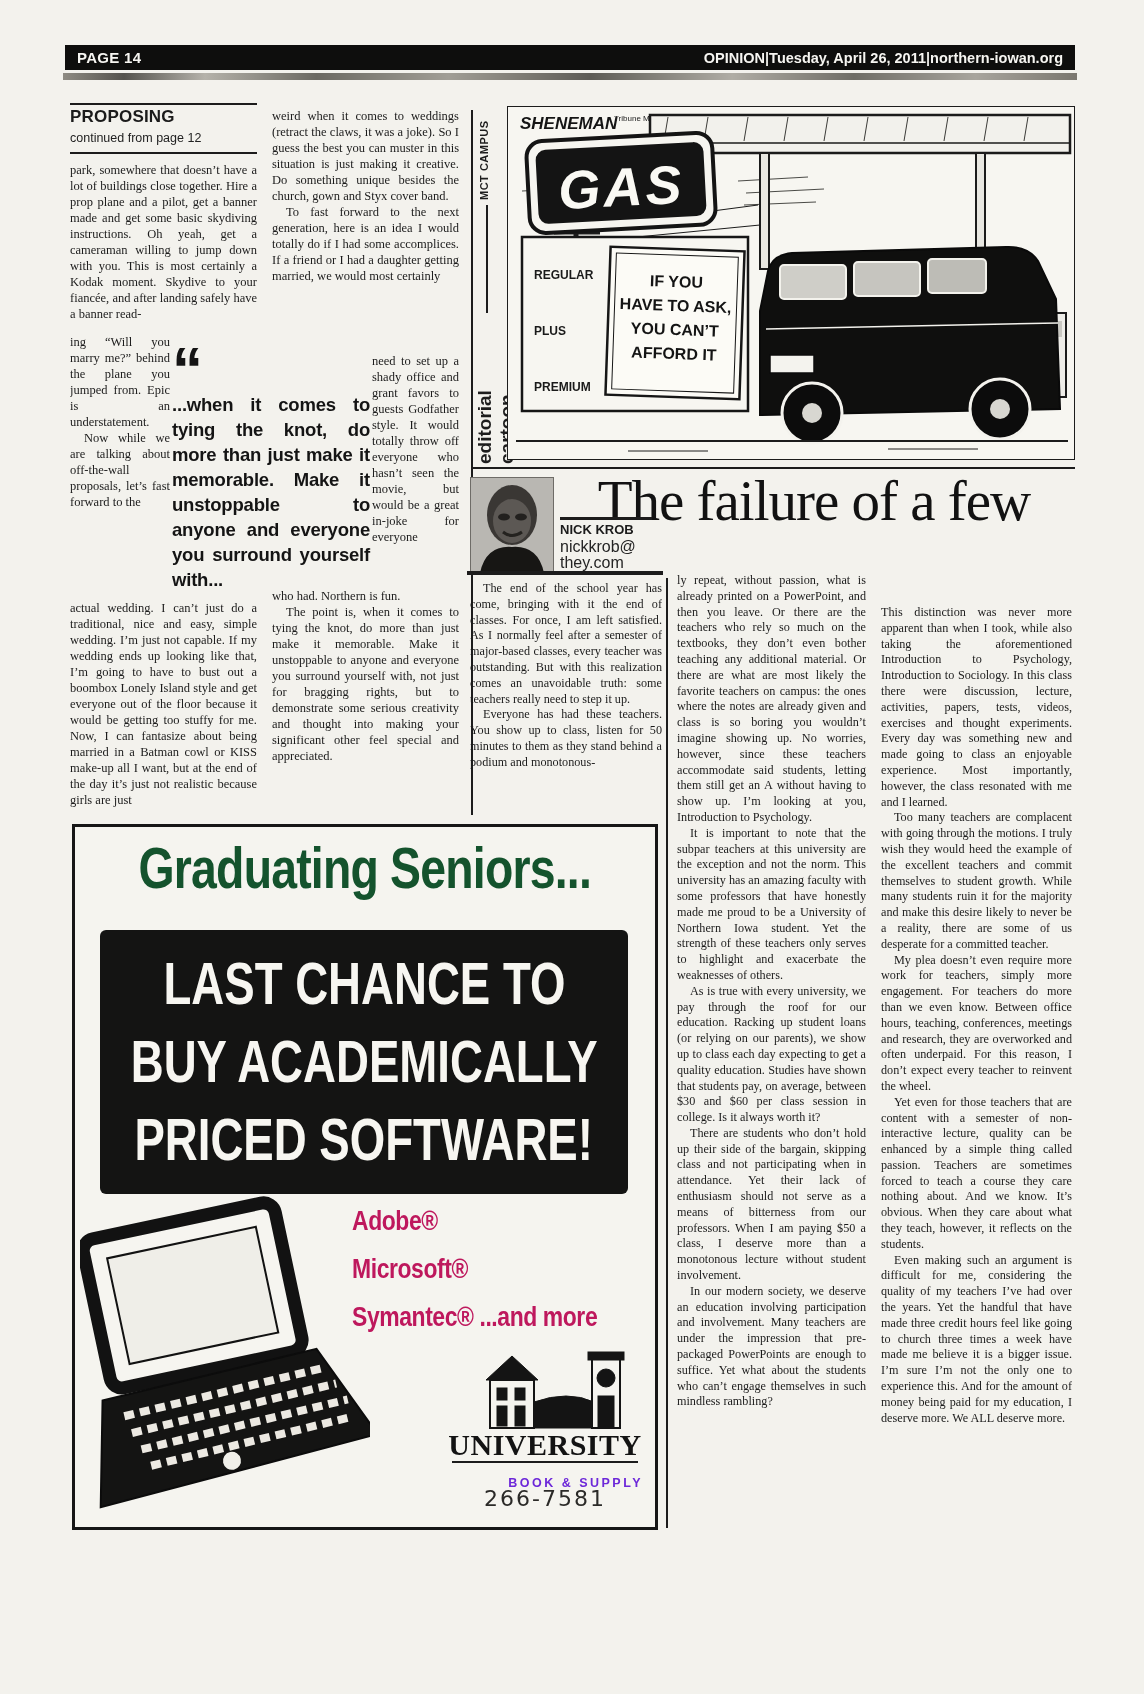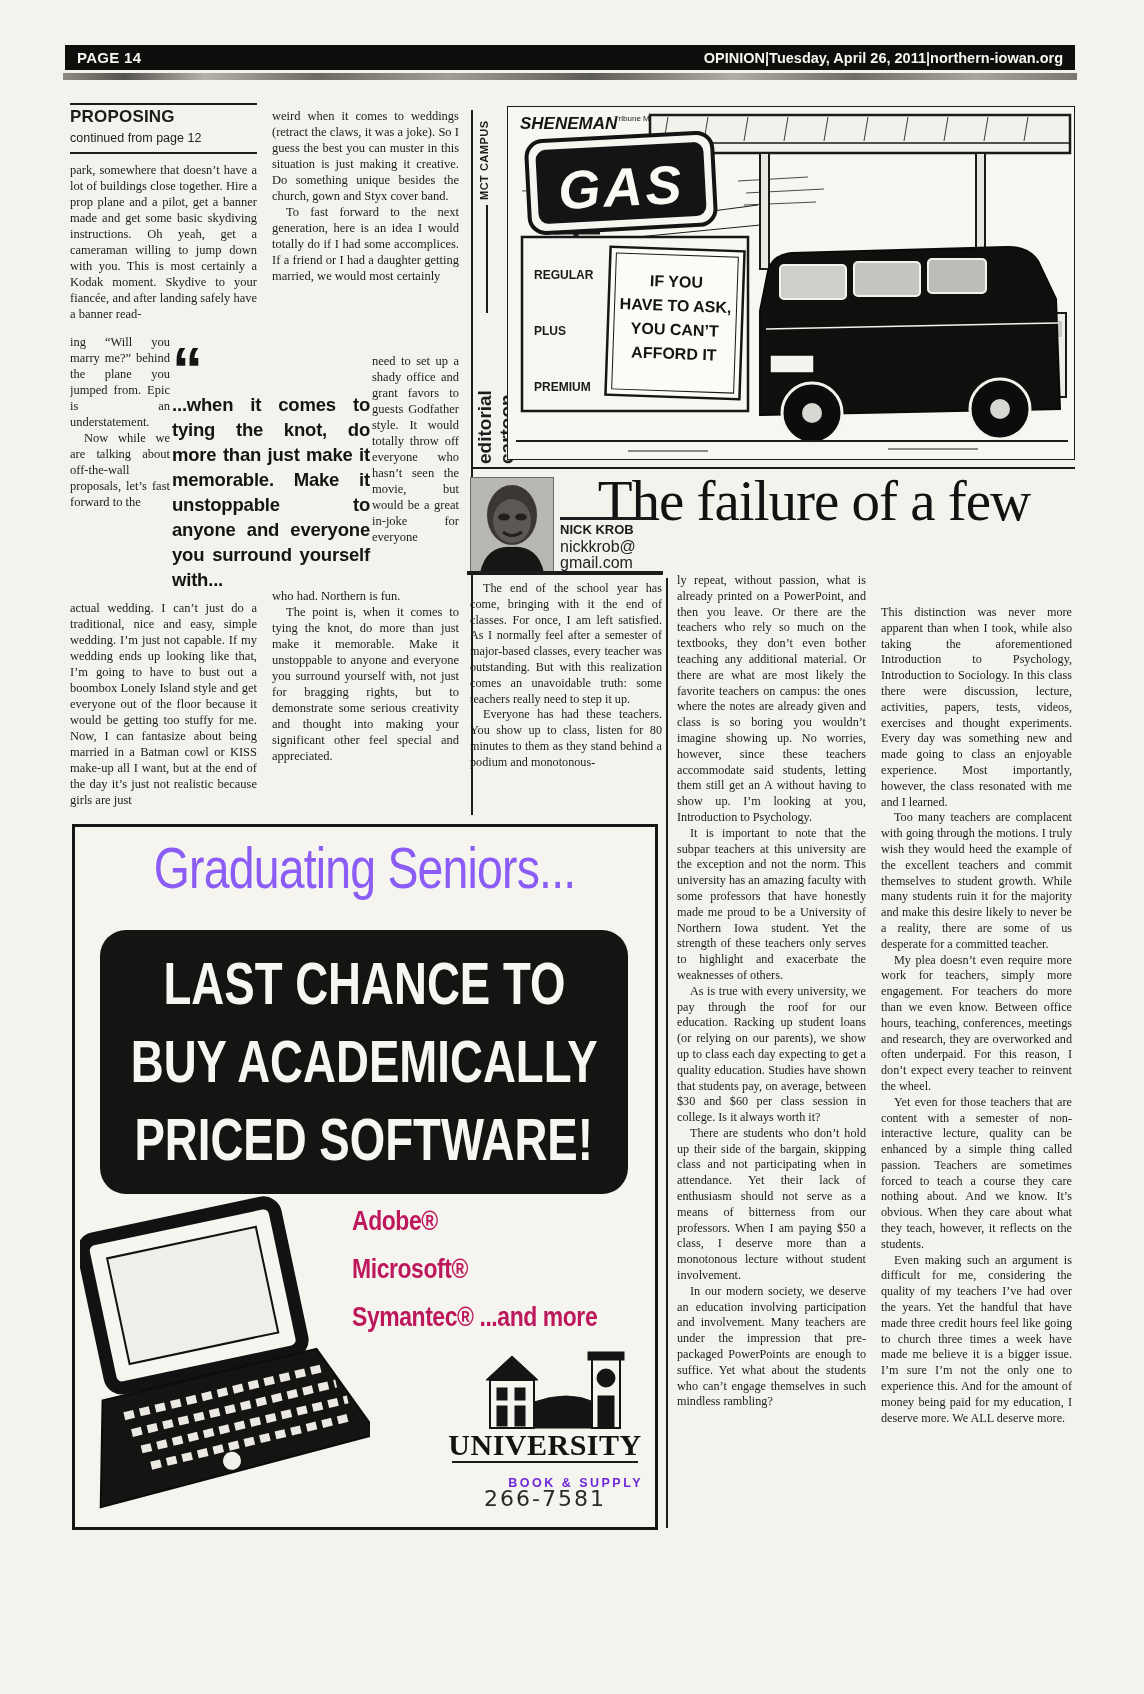--- a/index.html
+++ b/index.html
@@ -43,23 +43,23 @@
   .photo{left:470px;top:477px;width:84px;height:96px;}
   .byname{left:560px;top:522px;font-weight:bold;font-size:13px;}
   .bymail{left:560px;top:539px;font-size:16px;line-height:16px;color:#242424;}
   .failcol{font-size:12.2px;line-height:15.8px;text-align:justify;overflow:hidden;}
   .failcol p{margin:0;text-indent:13px;}
   .failcol p.noind{text-indent:0;}
 
   
   .adframe{left:72px;top:824px;width:586px;height:706px;border:3px solid #161616;box-sizing:border-box;background:#f5f4ef;}
   .adhead{left:82px;top:834px;width:566px;text-align:center;font-family:"Liberation Sans",sans-serif;
-          font-weight:normal;font-size:58px;color:#8b5cf6;white-space:nowrap;}
+          font-weight:bold;font-size:58px;color:#14532d;white-space:nowrap;}
   .cond{display:inline-block;transform:scaleX(.8);transform-origin:50% 50%;letter-spacing:-1px;}
-  .adbanner{left:100px;top:930px;width:528px;height:264px;background:#141413;border-radius:26px;
+  .adbanner{left:100px;top:930px;width:528px;height:264px;background:#141413;border-radius:6px;
             display:flex;flex-direction:column;justify-content:space-evenly;align-items:center;padding:6px 0;box-sizing:border-box;}
   .adbanner .bline{color:#f7f6f1;font-family:"Liberation Sans",sans-serif;font-weight:bold;font-size:60px;
                    white-space:nowrap;line-height:1;}
   .adbanner .bline span{display:inline-block;transform:scaleX(.76);transform-origin:50% 50%;letter-spacing:0;}
   .brand{font-family:"Liberation Sans",sans-serif;font-weight:bold;font-size:27px;color:#be185d;white-space:nowrap;}
   .brand span{display:inline-block;transform:scaleX(.85);transform-origin:0 50%;letter-spacing:-.5px;}
   .uniname{left:447px;top:1428px;width:196px;text-align:center;font-weight:bold;font-size:30px;
            letter-spacing:.5px;color:#131313;white-space:nowrap;}
   .unisub{left:447px;top:1464px;width:196px;text-align:right;font-family:"Liberation Sans",sans-serif;
           font-weight:bold;font-size:12.5px;letter-spacing:2.5px;color:#6d28d9;white-space:nowrap;margin-top:12px;}
@@ -231,27 +231,27 @@
       <ellipse cx="34" cy="40" rx="6" ry="3.5" fill="#22201e"></ellipse>
       <ellipse cx="51" cy="40" rx="6" ry="3.5" fill="#22201e"></ellipse>
       <path d="M33 55 Q42 62 52 55" stroke="#24221f" stroke-width="3" fill="none"></path>
       <path d="M10 96 Q16 68 42 70 Q68 68 74 96 Z" fill="#171614"></path>
     </svg>
   </div>
   <div class="abs rule" style="left:560px;top:517px;width:92px;height:2.5px;"></div>
   <div class="abs byname sans">NICK KROB</div>
   <div class="abs bymail sans">
     <div>nickkrob@</div>
-    <div>gmail.com</div>
+    <div>they.com</div>
   </div>
   <div class="abs rule" style="left:467px;top:571px;width:196px;height:4px;"></div>
 
   <div class="abs failcol" style="left:470px;top:581px;width:192px;height:236px;">
     <p>The end of the school year has come, bringing with it the end of classes. For once, I am left satisfied. As I normally feel after a semester of major-based classes, every teacher was outstanding. But with this realization comes an unavoidable truth: some teachers really need to step it up.</p>
-    <p>Everyone has had these teachers. You show up to class, listen for 80 minutes to them as they stand behind a podium and monotonous-</p>
+    <p>Everyone has had these teachers. You show up to class, listen for 50 minutes to them as they stand behind a podium and monotonous-</p>
   </div>
   <div class="abs failcol" style="left:677px;top:573px;width:189px;height:965px;">
     <p class="noind">ly repeat, without passion, what is already printed on a PowerPoint, and then you leave. Or there are the teachers who rely so much on the textbooks, they don’t even bother teaching any additional material. Or there are what are most likely the favorite teachers on campus: the ones where the notes are already given and class is so boring you wouldn’t imagine showing up. No worries, however, since these teachers accommodate said students, letting them still get an A without having to show up. I’m looking at you, Introduction to Psychology.</p>
     <p>It is important to note that the subpar teachers at this university are the exception and not the norm. This university has an amazing faculty with some professors that have honestly made me proud to be a University of Northern Iowa student. Yet the strength of these teachers only serves to highlight and exacerbate the weaknesses of others.</p>
     <p>As is true with every university, we pay through the roof for our education. Racking up student loans (or relying on our parents), we show up to class each day expecting to get a quality education. Studies have shown that students pay, on average, between $30 and $60 per class session in college. Is it always worth it?</p>
     <p>There are students who don’t hold up their side of the bargain, skipping class and not participating when in attendance. Yet their lack of enthusiasm should not serve as a means of bitterness from our professors. When I am paying $50 a class, I deserve more than a monotonous lecture without student involvement.</p>
     <p>In our modern society, we deserve an education involving participation and involvement. Many teachers are under the impression that pre-packaged PowerPoints are enough to suffice. Yet what about the students who can’t engage themselves in such mindless rambling?</p>
   </div>
   <div class="abs failcol" style="left:881px;top:573px;width:191px;height:905px;margin-top:32px;">
     <p class="noind">This distinction was never more apparent than when I took, while also taking the aforementioned Introduction to Psychology, Introduction to Sociology. In this class there were discussion, lecture, activities, papers, tests, videos, exercises and thought experiments. Every day was something new and made going to class an enjoyable experience. Most importantly, however, the class resonated with me and I learned.</p>

